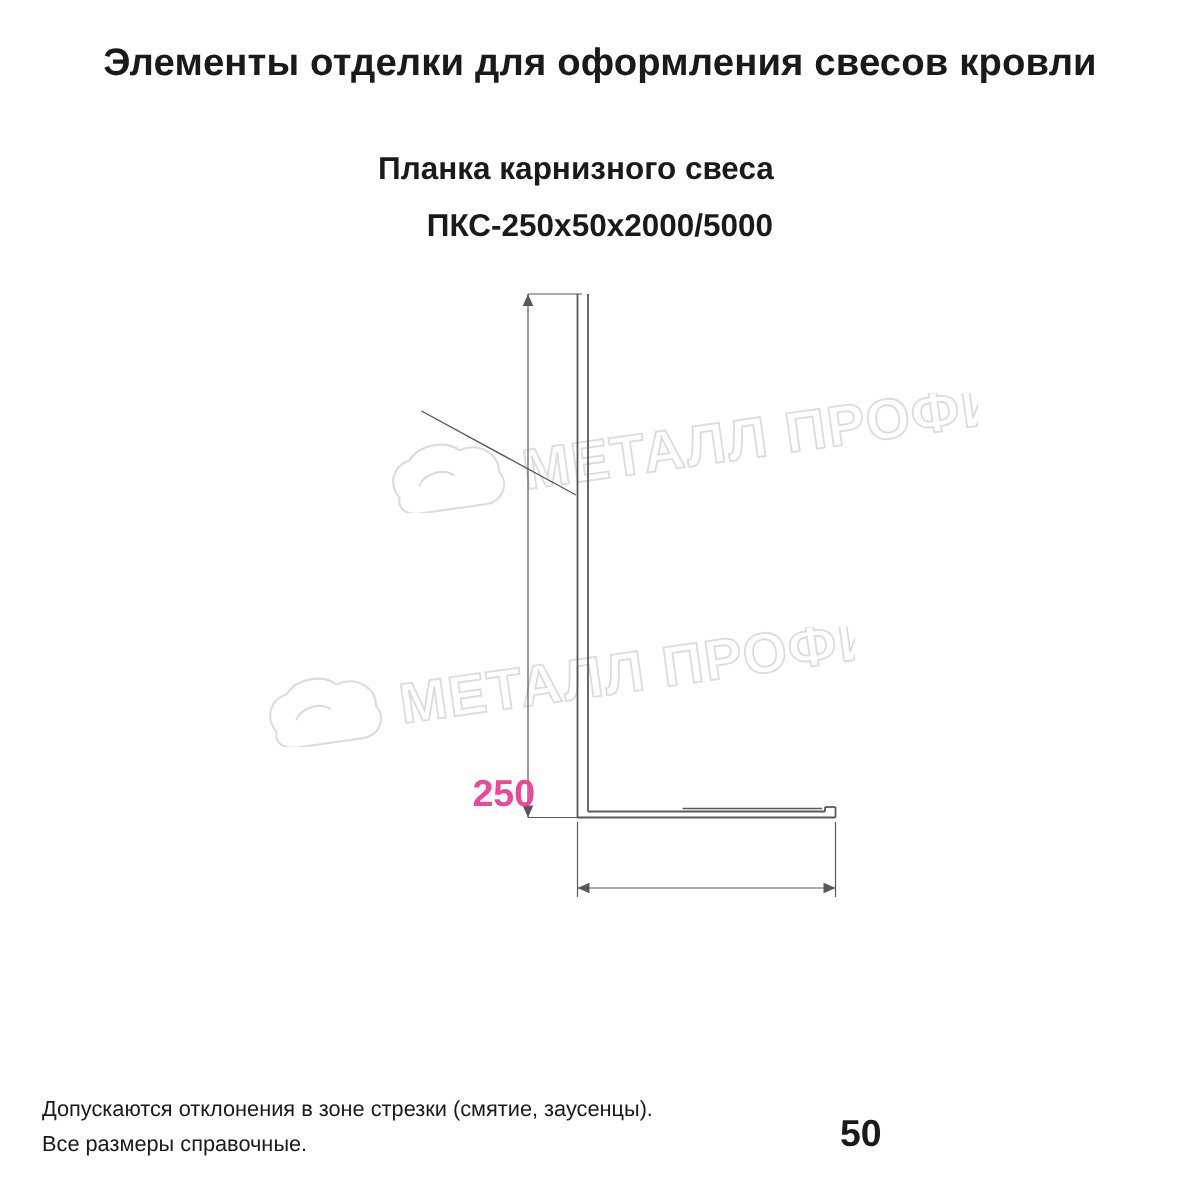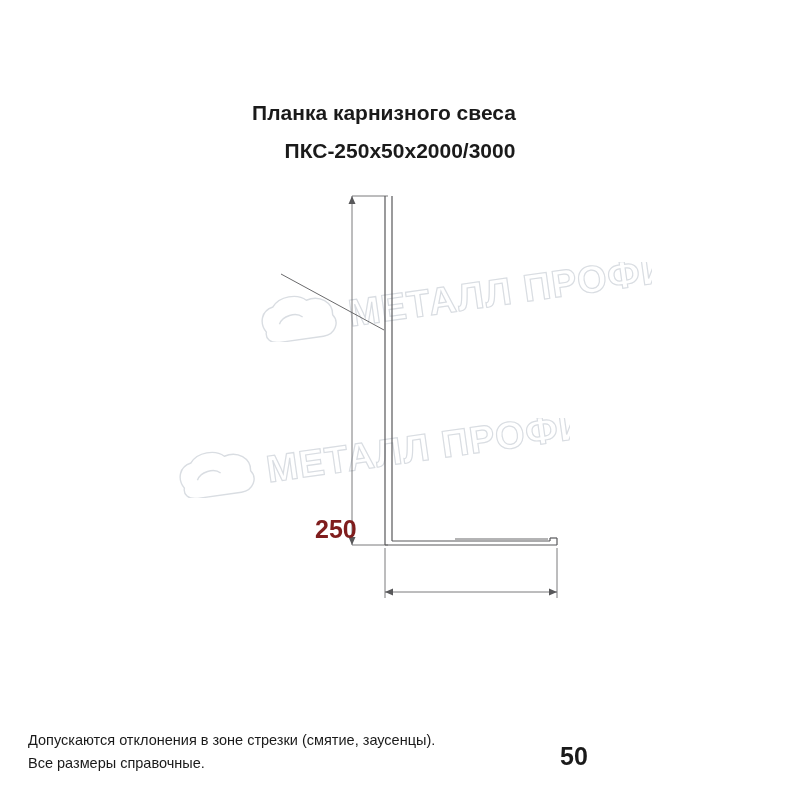--- a/index.html
+++ b/index.html
@@ -99,21 +99,21 @@
     font-size: 15.5px;
     line-height: 20px;
     color: #1a1a1a;
   }
   .dim-250 {
     position: absolute;
     left: 195px;
     top: 345px;
     font-size: 25px;
     font-weight: bold;
-    color: #7f1d1d;
+    color: #ec4899;
   }
   .dim-50 {
     position: absolute;
     left: 440px;
     top: 572px;
     font-size: 25px;
     font-weight: bold;
     color: #1a1a1a;
     text-align: center;
   }
@@ -127,22 +127,23 @@
     line-height: 23px;
     color: #1a1a1a;
   }
   .footer div { white-space: nowrap; }
 </style>
 </head>
 <body>
 
 <div class="page">
 
+  <div class="main-title">Элементы отделки для оформления свесов кровли</div>
   <div class="sub-title">Планка карнизного свеса</div>
-  <div class="sub-title-2">ПКС-250x50x2000/3000</div>
+  <div class="sub-title-2">ПКС-250x50x2000/5000</div>
 
   <div class="watermark wm1">
     <svg width="400" height="80" viewBox="0 0 400 80">
       <g transform="rotate(-8 200 40)">
         <path class="wm-shape" d="M12 44 C6 34, 10 22, 22 20 C30 10, 48 10, 56 18 C70 14, 82 24, 80 36 C86 44, 80 56, 68 56 L24 56 C14 56, 10 50, 12 44 Z"></path>
         <path class="wm-shape" d="M26 38 C30 30, 44 28, 50 34"></path>
         <text class="wm-text" x="96" y="50">МЕТАЛЛ ПРОФИЛЬ</text>
       </g>
     </svg>
   </div>

